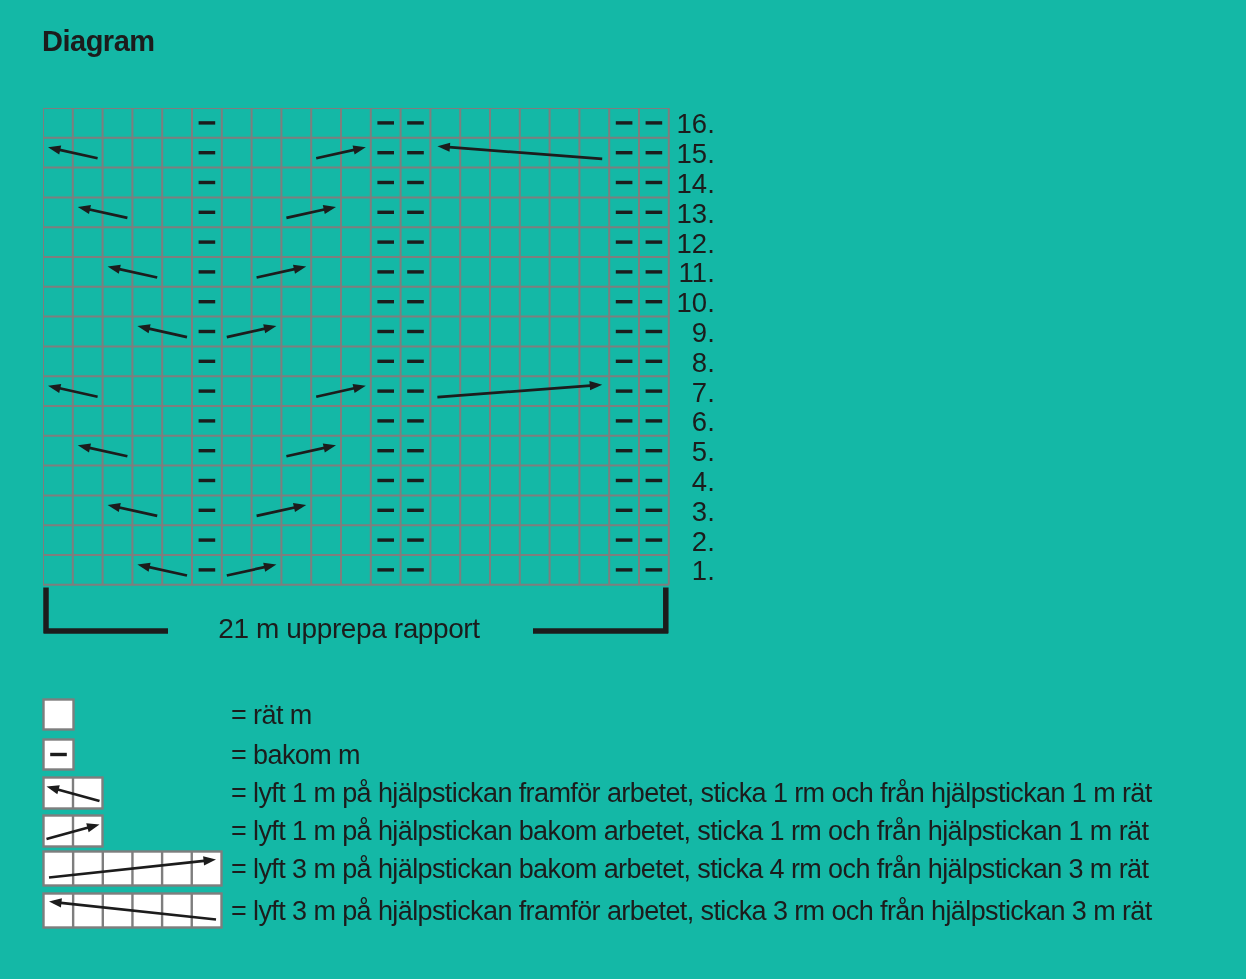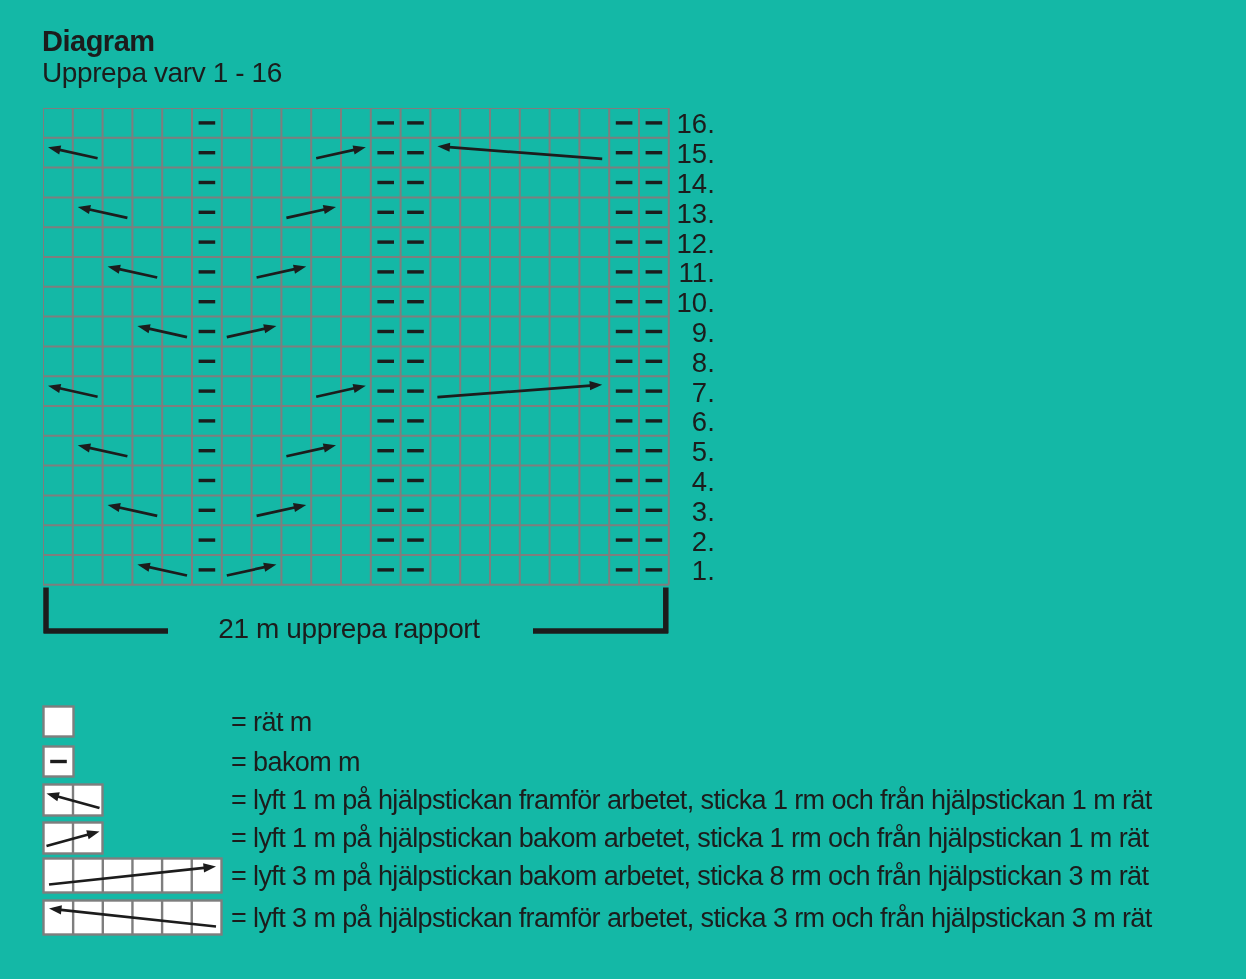--- a/index.html
+++ b/index.html
@@ -4,38 +4,37 @@
 <style>
   html,body{margin:0;padding:0;background:#fff;}
   #page{position:relative;width:1246px;height:979px;background:#14b8a6;overflow:hidden;
         font-family:"Liberation Sans", sans-serif;color:#1c1c1c;}
   #title{position:absolute;left:42px;top:25px;font-size:29px;font-weight:bold;letter-spacing:-0.5px;}
   #subtitle{position:absolute;left:42px;top:57px;font-size:28px;letter-spacing:-0.4px;}
   #chart-svg{position:absolute;left:43px;top:108px;}
   #chart-svg text{font-family:"Liberation Sans", sans-serif;}
   .row-num{font-size:27.5px;fill:#1c1c1c;}
   .bracket-label{font-size:28px;fill:#1c1c1c;letter-spacing:-0.4px;}
-  #legend{position:absolute;left:42px;top:698px;width:1200px;height:240px;margin-top:7px;}
+  #legend{position:absolute;left:42px;top:698px;width:1200px;height:240px;}
   .legend-item{position:absolute;left:0;height:33px;}
   .legend-item:nth-child(1){top:0;}
   .legend-item:nth-child(2){top:40px;}
   .legend-item:nth-child(3){top:78px;height:34px;}
   .legend-item:nth-child(4){top:116px;height:34px;}
   .legend-item:nth-child(5){top:152px;height:37px;}
   .legend-item:nth-child(6){top:194px;height:37px;}
   .legend-symbol{position:absolute;left:0;top:0;}
   .legend-label{position:absolute;left:189px;top:50%;transform:translateY(-50%);
                 font-size:27px;letter-spacing:-0.6px;white-space:nowrap;}
 </style>
 </head>
 <body>
 
 <div id="page">
   <div id="title">Diagram</div>
-  <div id="subtitle">Upprepa varv 1 - 16</div>
   <svg id="chart-svg" width="700" height="548" viewBox="0 0 700 548">
       <path d="M0.00,0V476.80M29.80,0V476.80M59.60,0V476.80M89.40,0V476.80M119.20,0V476.80M149.00,0V476.80M178.80,0V476.80M208.60,0V476.80M238.40,0V476.80M268.20,0V476.80M298.00,0V476.80M327.80,0V476.80M357.60,0V476.80M387.40,0V476.80M417.20,0V476.80M447.00,0V476.80M476.80,0V476.80M506.60,0V476.80M536.40,0V476.80M566.20,0V476.80M596.00,0V476.80M625.80,0V476.80M0,0.00H625.80M0,29.80H625.80M0,59.60H625.80M0,89.40H625.80M0,119.20H625.80M0,149.00H625.80M0,178.80H625.80M0,208.60H625.80M0,238.40H625.80M0,268.20H625.80M0,298.00H625.80M0,327.80H625.80M0,357.60H625.80M0,387.40H625.80M0,417.20H625.80M0,447.00H625.80M0,476.80H625.80" stroke="#7e7e7e" stroke-width="2" fill="none"></path>
       <g>
         <rect x="155.60" y="13.20" width="16.6" height="3.4" fill="#1c1c1c"></rect>
         <rect x="334.40" y="13.20" width="16.6" height="3.4" fill="#1c1c1c"></rect>
         <rect x="364.20" y="13.20" width="16.6" height="3.4" fill="#1c1c1c"></rect>
         <rect x="572.80" y="13.20" width="16.6" height="3.4" fill="#1c1c1c"></rect>
         <rect x="602.60" y="13.20" width="16.6" height="3.4" fill="#1c1c1c"></rect>
         <rect x="155.60" y="43.00" width="16.6" height="3.4" fill="#1c1c1c"></rect>
         <rect x="334.40" y="43.00" width="16.6" height="3.4" fill="#1c1c1c"></rect>
@@ -248,21 +247,21 @@
       </div>
       <div class="legend-item">
         <svg width="181" height="37" viewBox="0 0 181 37" class="legend-symbol">
           <rect x="1.5" y="1.5" width="178" height="34" fill="#fff" stroke="#7e7e7e" stroke-width="2.4"></rect>
           <path d="M31.15,1.5V35.5M60.8,1.5V35.5M90.44999999999999,1.5V35.5M120.1,1.5V35.5M149.75,1.5V35.5" stroke="#7e7e7e" stroke-width="2.4" fill="none"></path>
           <g>
             <line x1="7" y1="27.5" x2="169.0287930731773" y2="10.035818710675501" stroke="#1c1c1c" stroke-width="2.7"></line>
             <polygon points="174,9.5 162.0649358967647,15.413057149365642 161.07902946912176,6.266036404011864" fill="#1c1c1c"></polygon>
           </g>
         </svg>
-        <span class="legend-label">= lyft 3 m på hjälpstickan bakom arbetet, sticka 8 rm och från hjälpstickan 3 m rät</span>
+        <span class="legend-label">= lyft 3 m på hjälpstickan bakom arbetet, sticka 4 rm och från hjälpstickan 3 m rät</span>
       </div>
       <div class="legend-item">
         <svg width="181" height="37" viewBox="0 0 181 37" class="legend-symbol">
           <rect x="1.5" y="1.5" width="178" height="34" fill="#fff" stroke="#7e7e7e" stroke-width="2.4"></rect>
           <path d="M31.15,1.5V35.5M60.8,1.5V35.5M90.44999999999999,1.5V35.5M120.1,1.5V35.5M149.75,1.5V35.5" stroke="#7e7e7e" stroke-width="2.4" fill="none"></path>
           <g>
             <line x1="174" y1="27.5" x2="11.971206926822706" y2="10.035818710675501" stroke="#1c1c1c" stroke-width="2.7"></line>
             <polygon points="7,9.5 19.920970530878225,6.266036404011864 18.9350641032353,15.413057149365642" fill="#1c1c1c"></polygon>
           </g>
         </svg>

